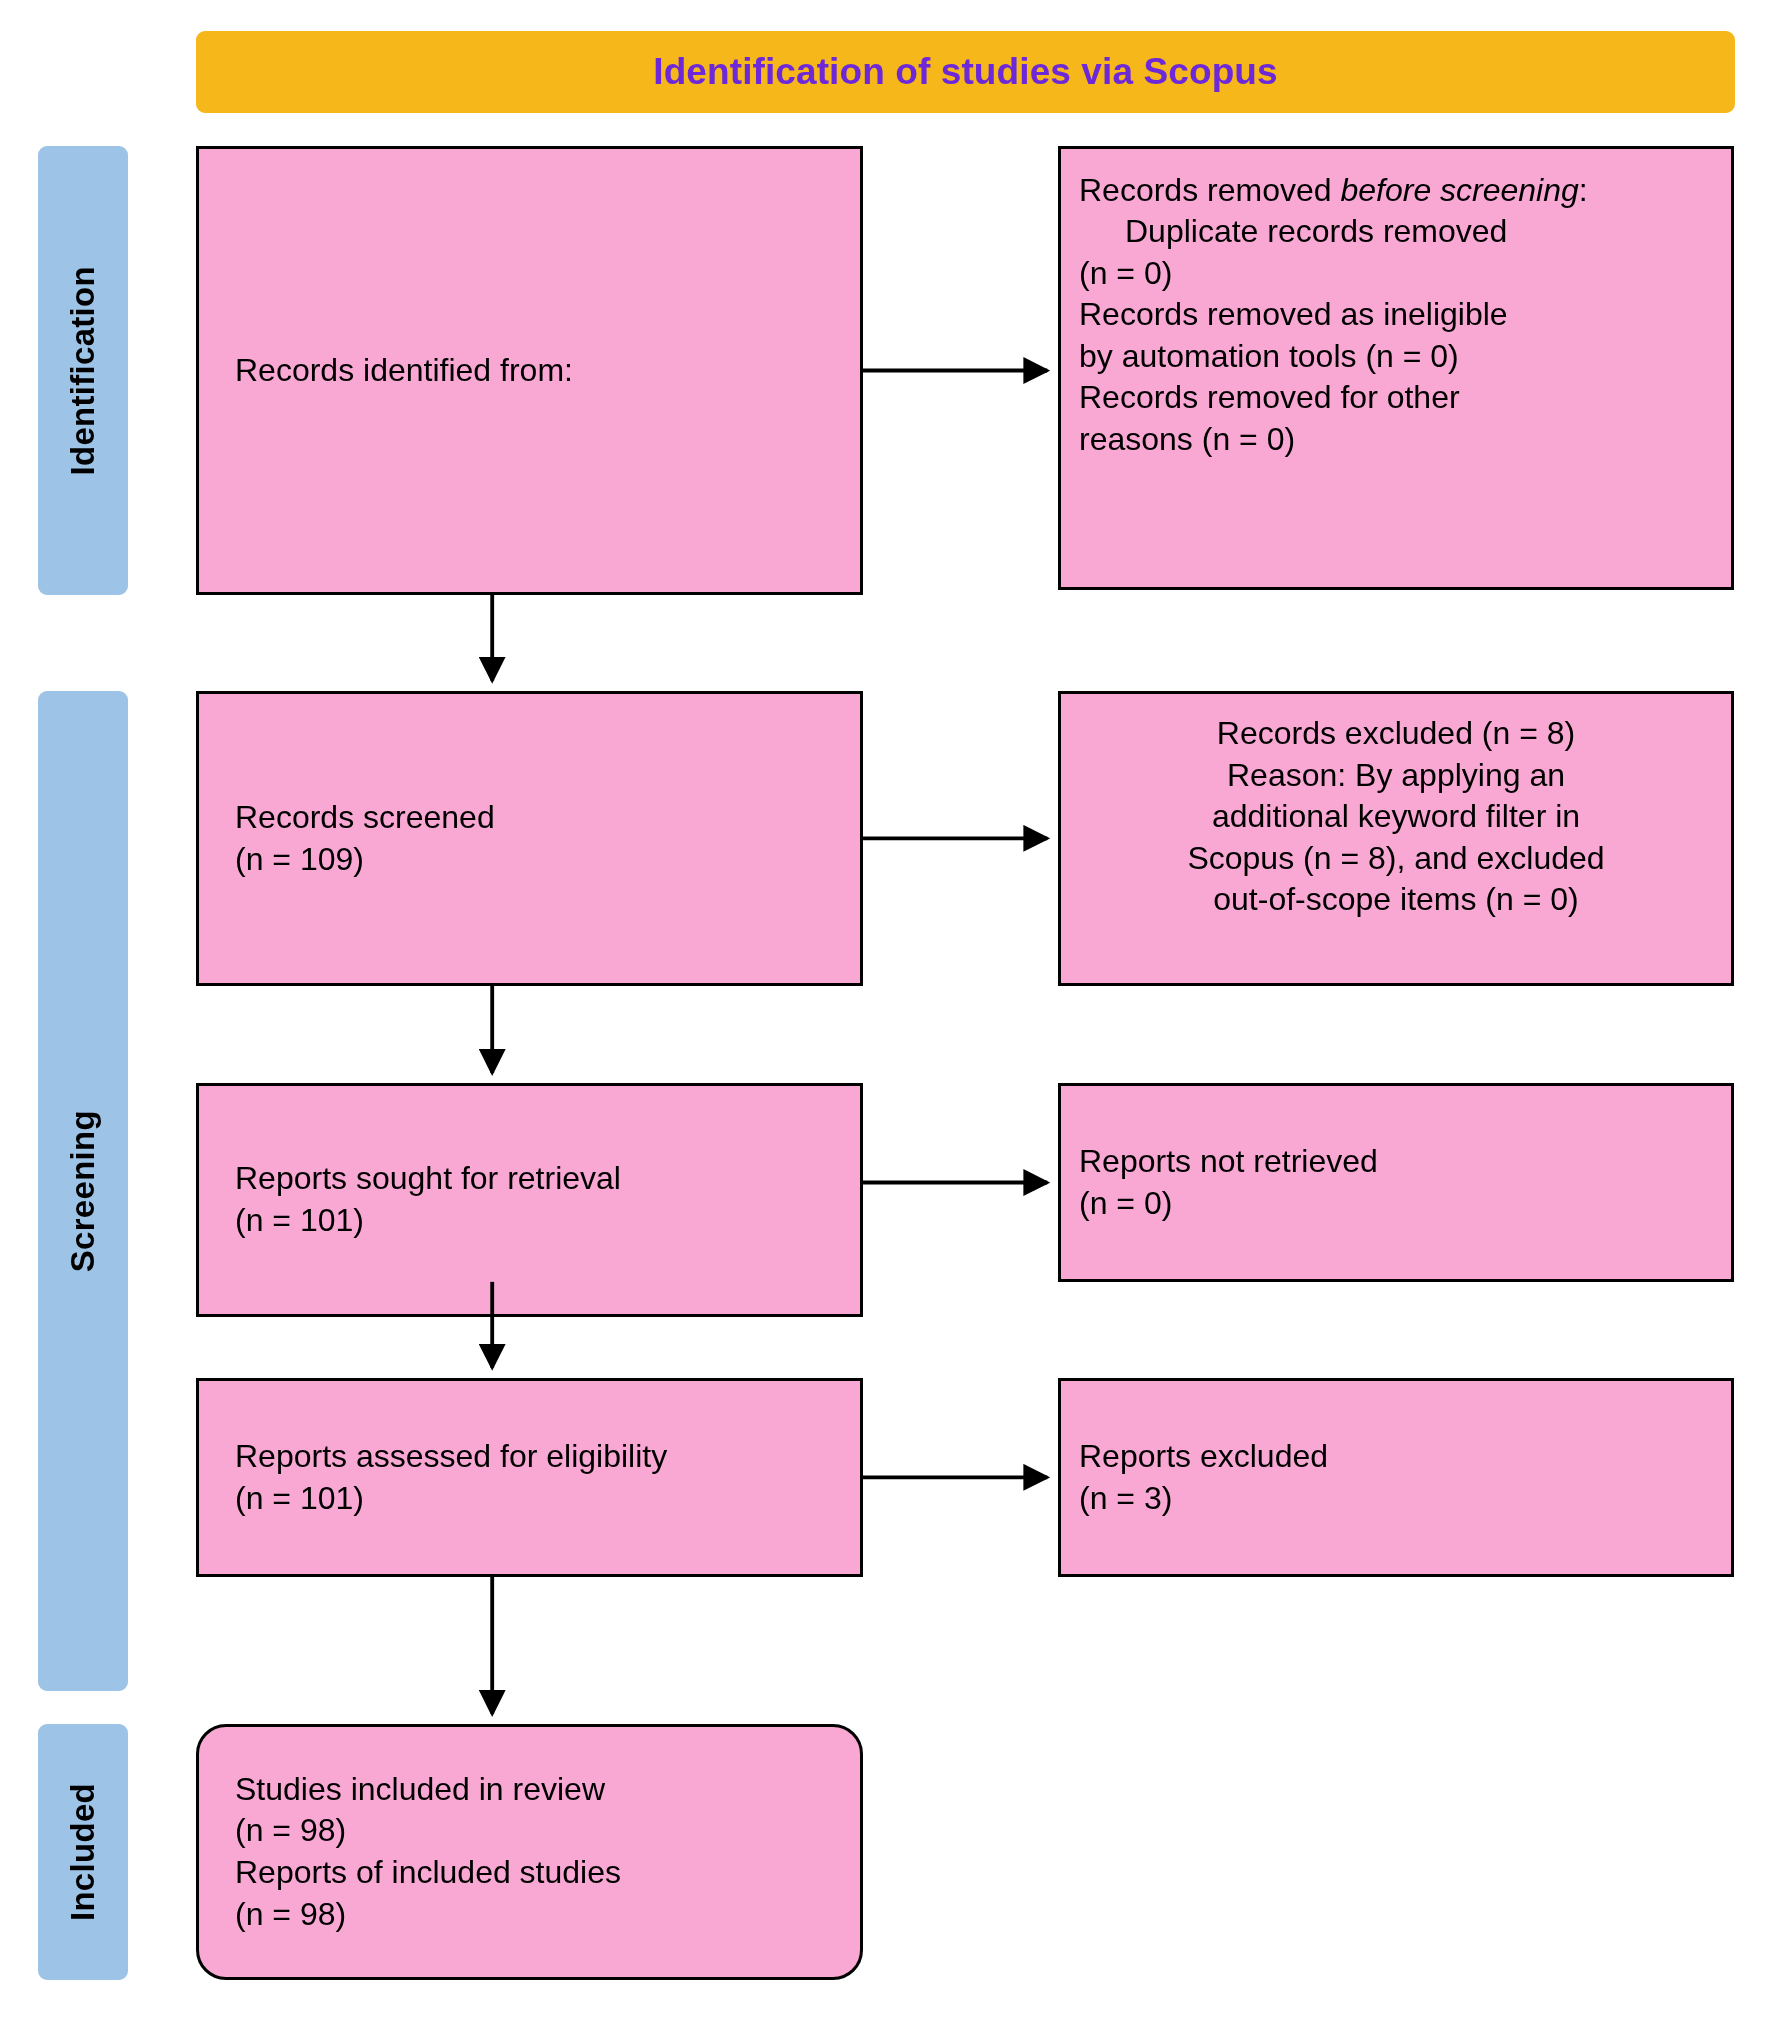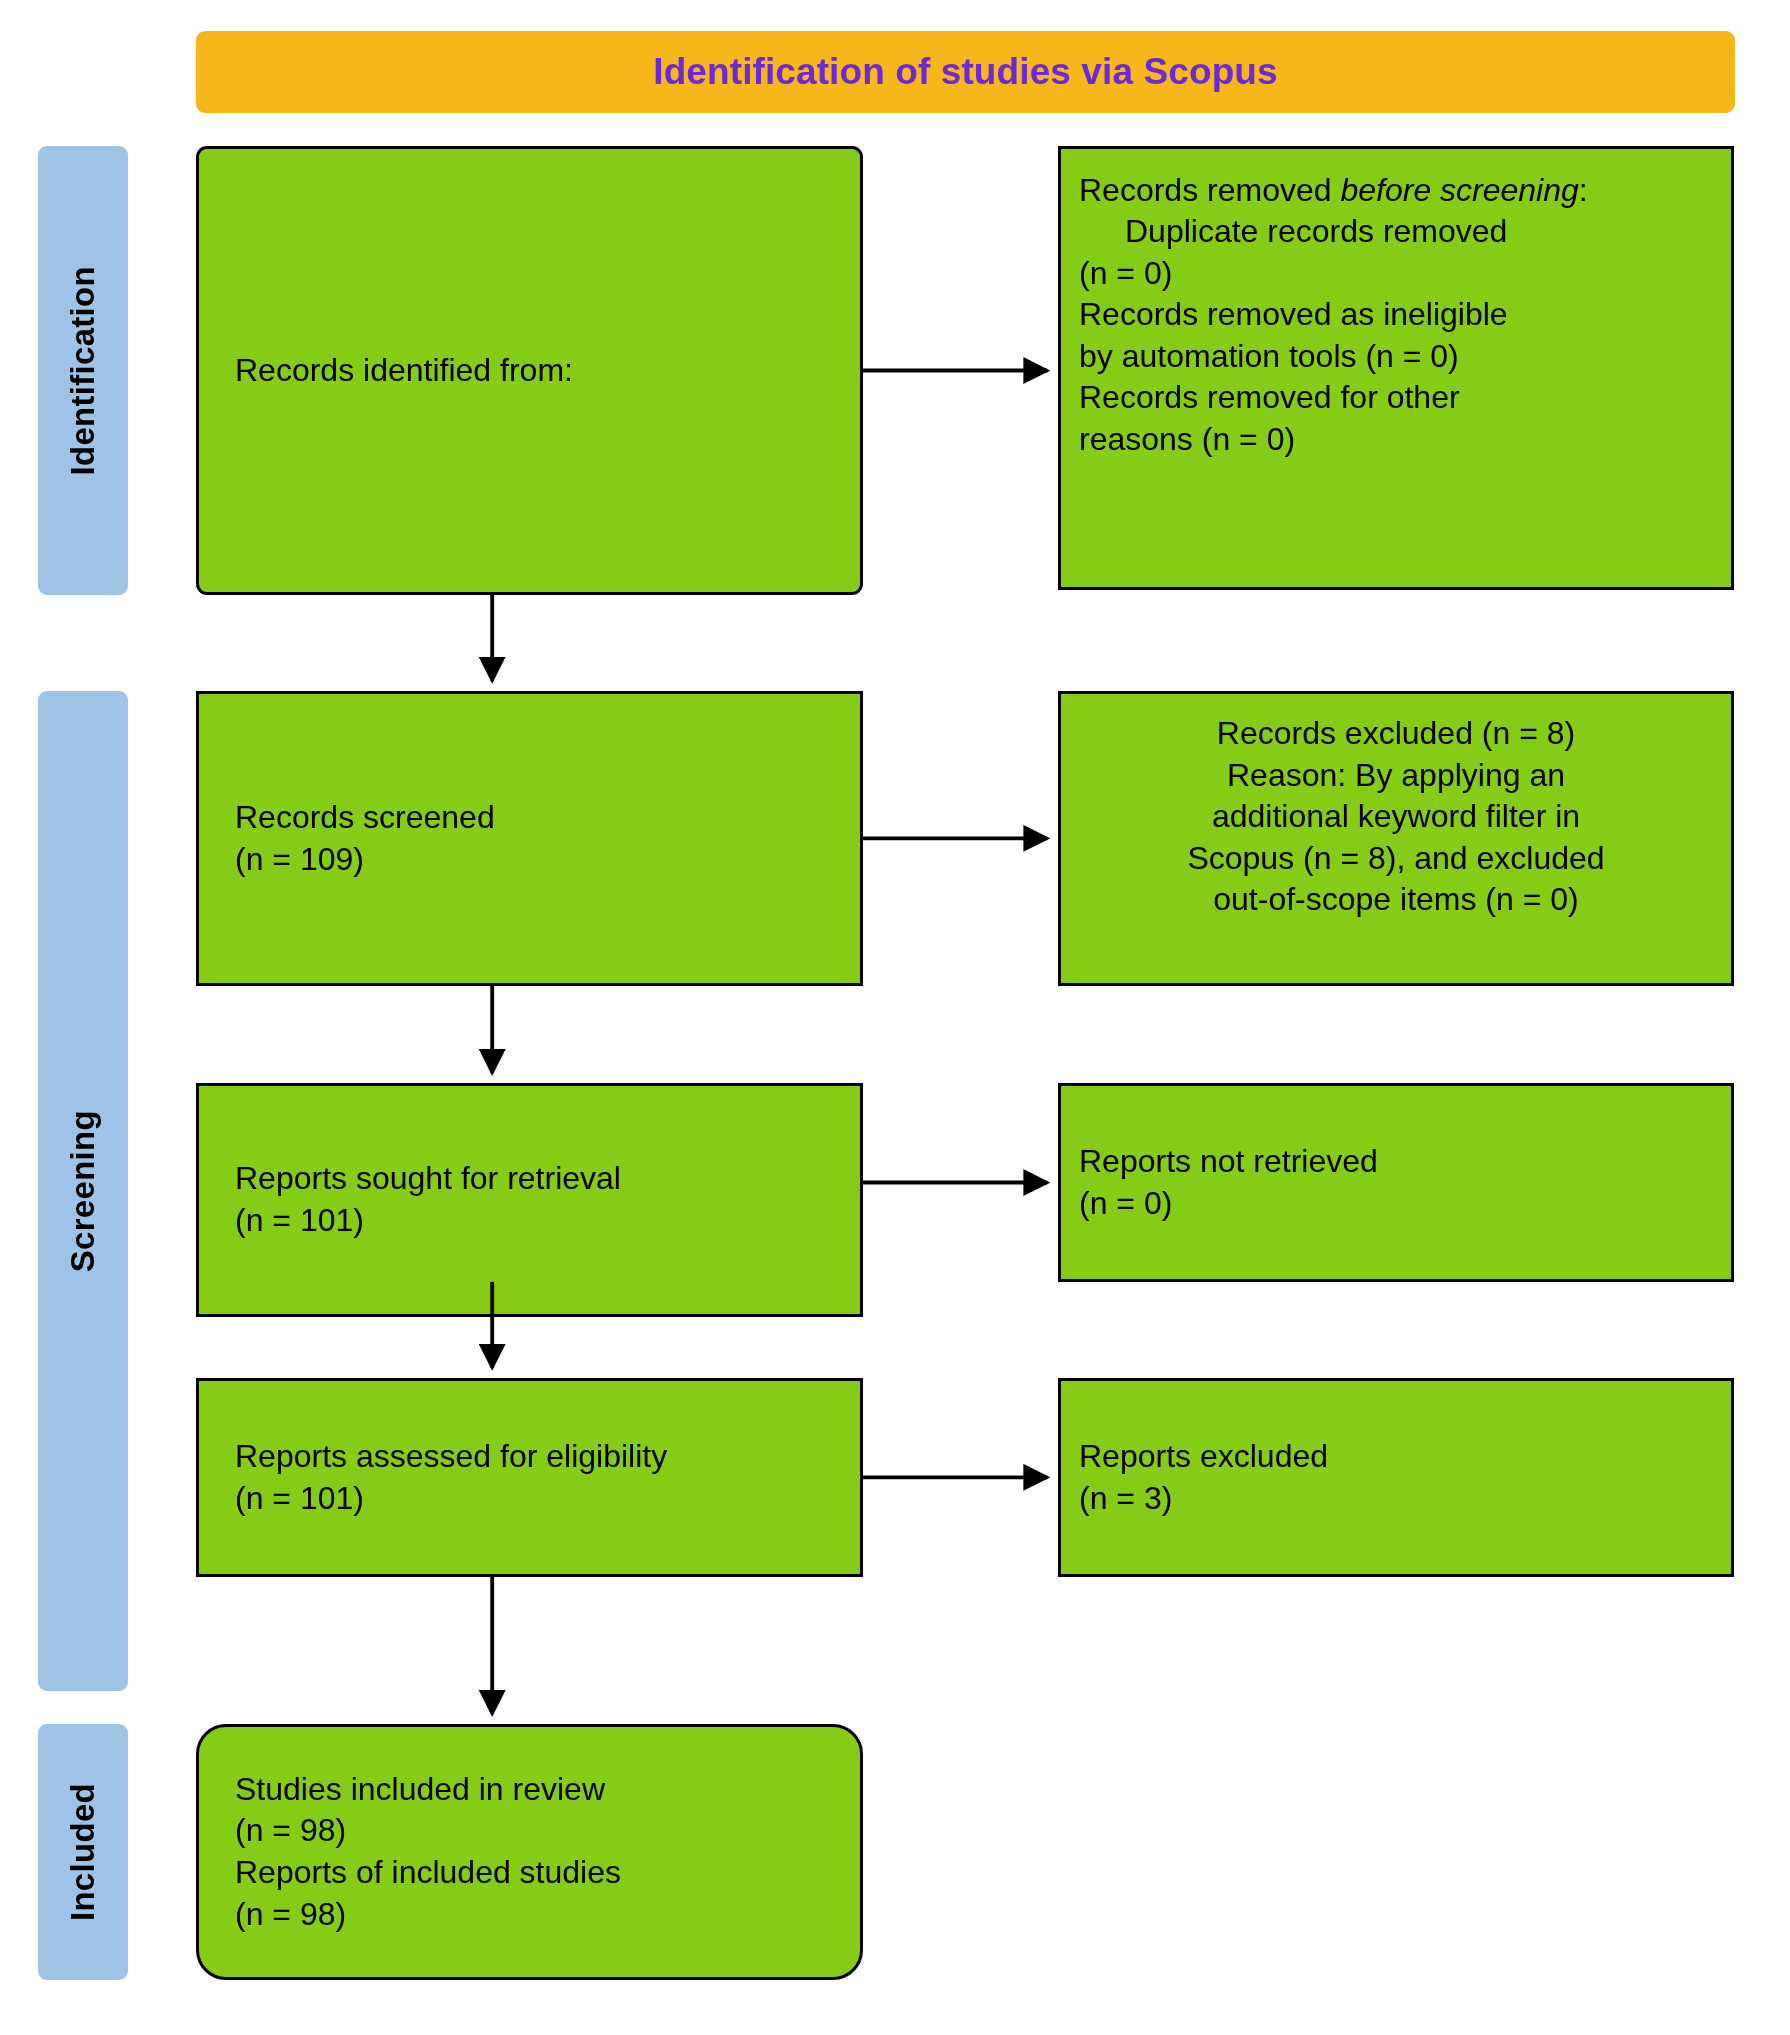--- a/index.html
+++ b/index.html
@@ -80,21 +80,21 @@
   .stage-included {
     left: 38px;
     top: 1724px;
     width: 90px;
     height: 256px;
   }
 
   
   .box {
     position: absolute;
-    background: #84cc16;
+    background: #f9a8d4;
     border: 3.8px solid #000000;
     display: flex;
     align-items: center;
   }
   .box .box-text {
     font-size: 32px;
     line-height: 1.30;
     color: #000000;
     padding: 0 18px;
     width: 100%;
@@ -107,21 +107,20 @@
     padding-left: 36px;
   }
   em { font-style: italic; }
 
   
   .box-identified {
     left: 196px;
     top: 146px;
     width: 667px;
     height: 449px;
-    border-radius: 11px;
   }
   .box-screened {
     left: 196px;
     top: 691px;
     width: 667px;
     height: 295px;
   }
   .box-sought {
     left: 196px;
     top: 1083px;

